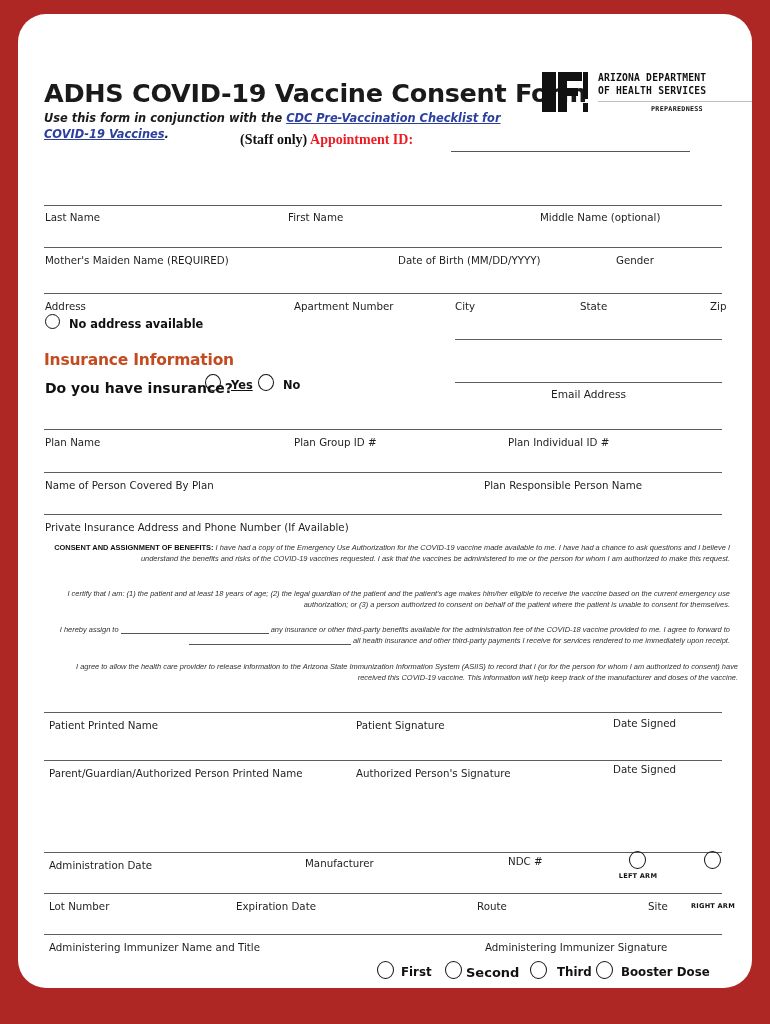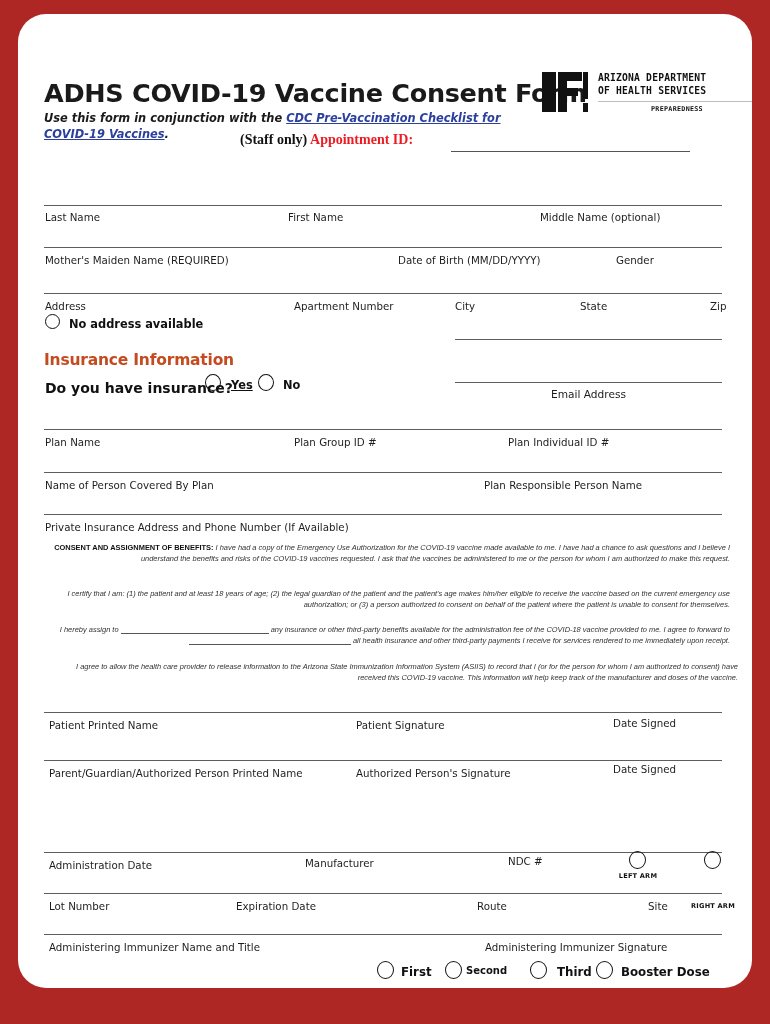--- a/index.html
+++ b/index.html
@@ -248,20 +248,20 @@
   <div class="abs lbl" style="left:459px;top:886px;">Route</div>
   <div class="abs lbl" style="left:630px;top:886px;">Site</div>
 
   <div class="abs rule" style="left:26px;top:920px;width:678px;"></div>
   <div class="abs lbl" style="left:31px;top:927px;">Administering Immunizer Name and Title</div>
   <div class="abs lbl" style="left:467px;top:927px;">Administering Immunizer Signature</div>
 
   <div class="abs circ c17" style="left:359px;top:947px;"></div>
   <div class="abs bold-sm" style="left:383px;top:951px;font-size:11.8px;">First</div>
   <div class="abs circ c17" style="left:427px;top:947px;"></div>
-  <div class="abs bold-sm" style="left:448px;top:951px;font-size:10px;">Second</div>
+  <div class="abs bold-sm" style="left:448px;top:951px;font-size:13px;">Second</div>
   <div class="abs circ c17" style="left:512px;top:947px;"></div>
   <div class="abs bold-sm" style="left:539px;top:951px;font-size:11.8px;">Third</div>
   <div class="abs circ c17" style="left:578px;top:947px;"></div>
   <div class="abs bold-sm" style="left:603px;top:951px;font-size:11.8px;">Booster Dose</div>
 
 </div>
 </div>
 
 </body></html>

